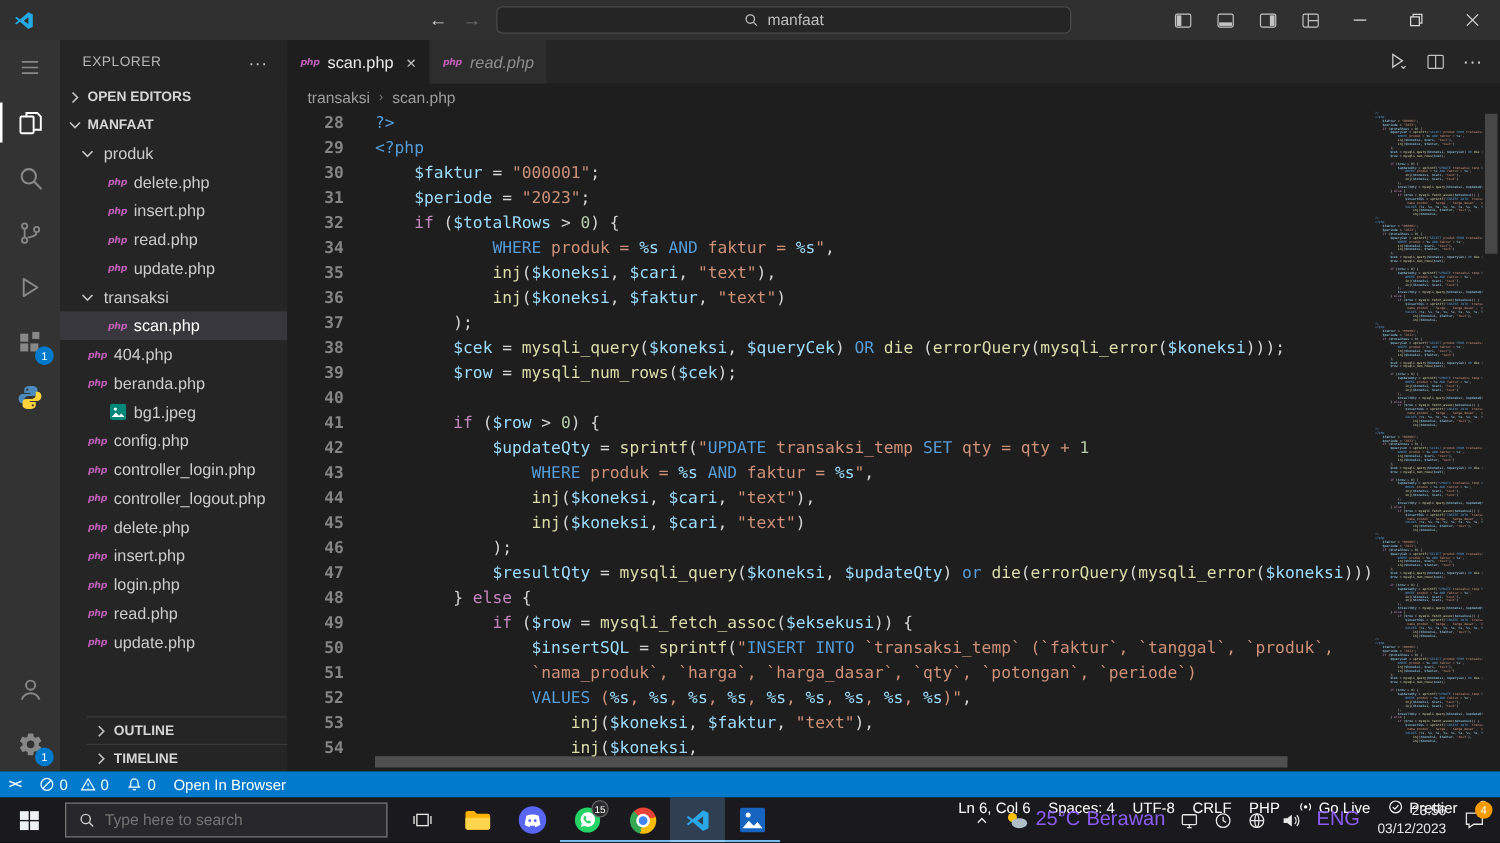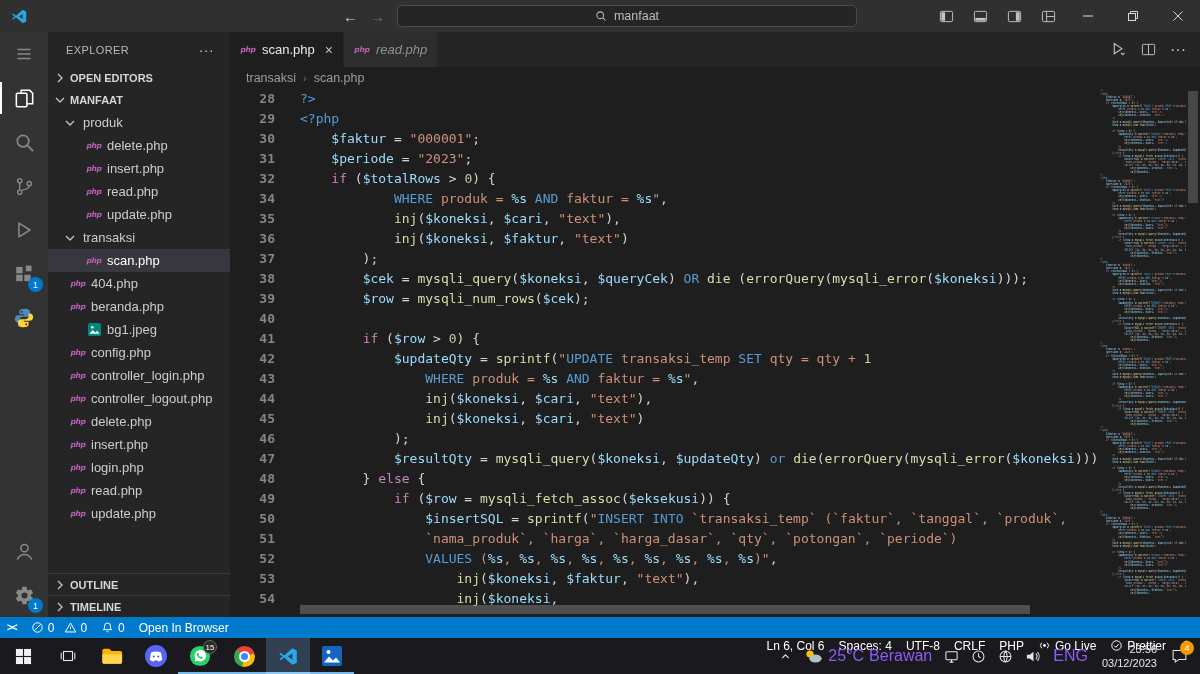--- a/index.html
+++ b/index.html
@@ -35,21 +35,21 @@
   .sb-title .more{margin-left:auto;color:#c5c5c5;cursor:pointer;font-size:14px;}
   .sb-section{height:22px;flex:none;display:flex;align-items:center;gap:2px;font-weight:bold;font-size:11px;color:#d6d6d6;padding-left:4px;cursor:pointer;}
   .sb-section.bordered{border-top:1px solid #3a3a3b;}
   .chev{width:16px;height:16px;display:flex;align-items:center;justify-content:center;color:#c5c5c5;flex:none;}
   .tree{flex:none;}
   .tree-row{height:23px;display:flex;align-items:center;gap:5px;color:#cccccc;cursor:pointer;white-space:nowrap;}
   .tree-row.selected{background:#37373d;color:#fff;}
   .php-ico{display:inline-block;width:16px;flex:none;text-align:center;
     font:italic 700 7.5px "DejaVu Sans",sans-serif;color:#c05fb8;letter-spacing:-0.3px;}
   .img-ico{width:16px;height:16px;flex:none;display:flex;align-items:center;justify-content:center;}
-  .sb-bottom{margin-top:auto;}
+  .sb-bottom{margin-top:auto;padding-left:21px;}
 
   
   .editor{flex:1;position:relative;background:#1e1e1e;overflow:hidden;}
   .tabbar{height:35px;background:#252526;display:flex;align-items:stretch;}
   .tab{display:flex;align-items:center;gap:6px;padding:0 10px;font-size:13px;background:#2d2d2d;color:#8f8f8f;border-right:1px solid #252526;cursor:pointer;}
   .tab.active{background:#1e1e1e;color:#e9e9e9;}
   .tab.preview .tab-label{font-style:italic;}
   .tab-close{margin-left:4px;font-size:14px;color:#c0c0c0;cursor:pointer;}
   .tab-actions{margin-left:auto;display:flex;align-items:center;gap:14px;padding-right:14px;color:#c5c5c5;}
   .tab-actions span{cursor:pointer;display:flex;align-items:center;}
@@ -737,20 +737,27 @@
 
   <div class="taskbar">
     <span class="tk-start">
       <svg width="17" height="17" viewBox="0 0 18 18" fill="#eef2f7">
           <rect x="1" y="1" width="7.4" height="7.4"></rect>
           <rect x="9.6" y="1" width="7.4" height="7.4"></rect>
           <rect x="1" y="9.6" width="7.4" height="7.4"></rect>
           <rect x="9.6" y="9.6" width="7.4" height="7.4"></rect>
         </svg>
     </span>
+    <div class="tk-search">
+      <svg width="14" height="14" viewBox="0 0 16 16" fill="none" stroke="#cfcfcf" stroke-width="1.4">
+          <circle cx="7" cy="7" r="4.6"></circle>
+          <path d="M10.6 10.6 14.5 14.5"></path>
+        </svg>
+      <input placeholder="Type here to search" style="">
+    </div>
     <span class="tk-btn">
       <svg width="18" height="18" viewBox="0 0 20 20" fill="none" stroke="#e6e6e6" stroke-width="1.2">
           <rect x="5" y="5" width="10" height="10"></rect>
           <path d="M2.5 6.5v7M17.5 6.5v7"></path>
         </svg>
     </span>
     <span class="tk-btn">
       <svg width="22" height="19" viewBox="0 0 24 20">
           <path d="M1.5 3.5c0-1.1.9-2 2-2h5.5l2.5 2.5H21c1.1 0 2 .9 2 2V16c0 1.1-.9 2-2 2H3.5c-1.1 0-2-.9-2-2z" fill="#FFB300"></path>
           <path d="M1.5 7.5h21.5V16c0 1.1-.9 2-2 2H3.5c-1.1 0-2-.9-2-2z" fill="#FFD54F"></path>

